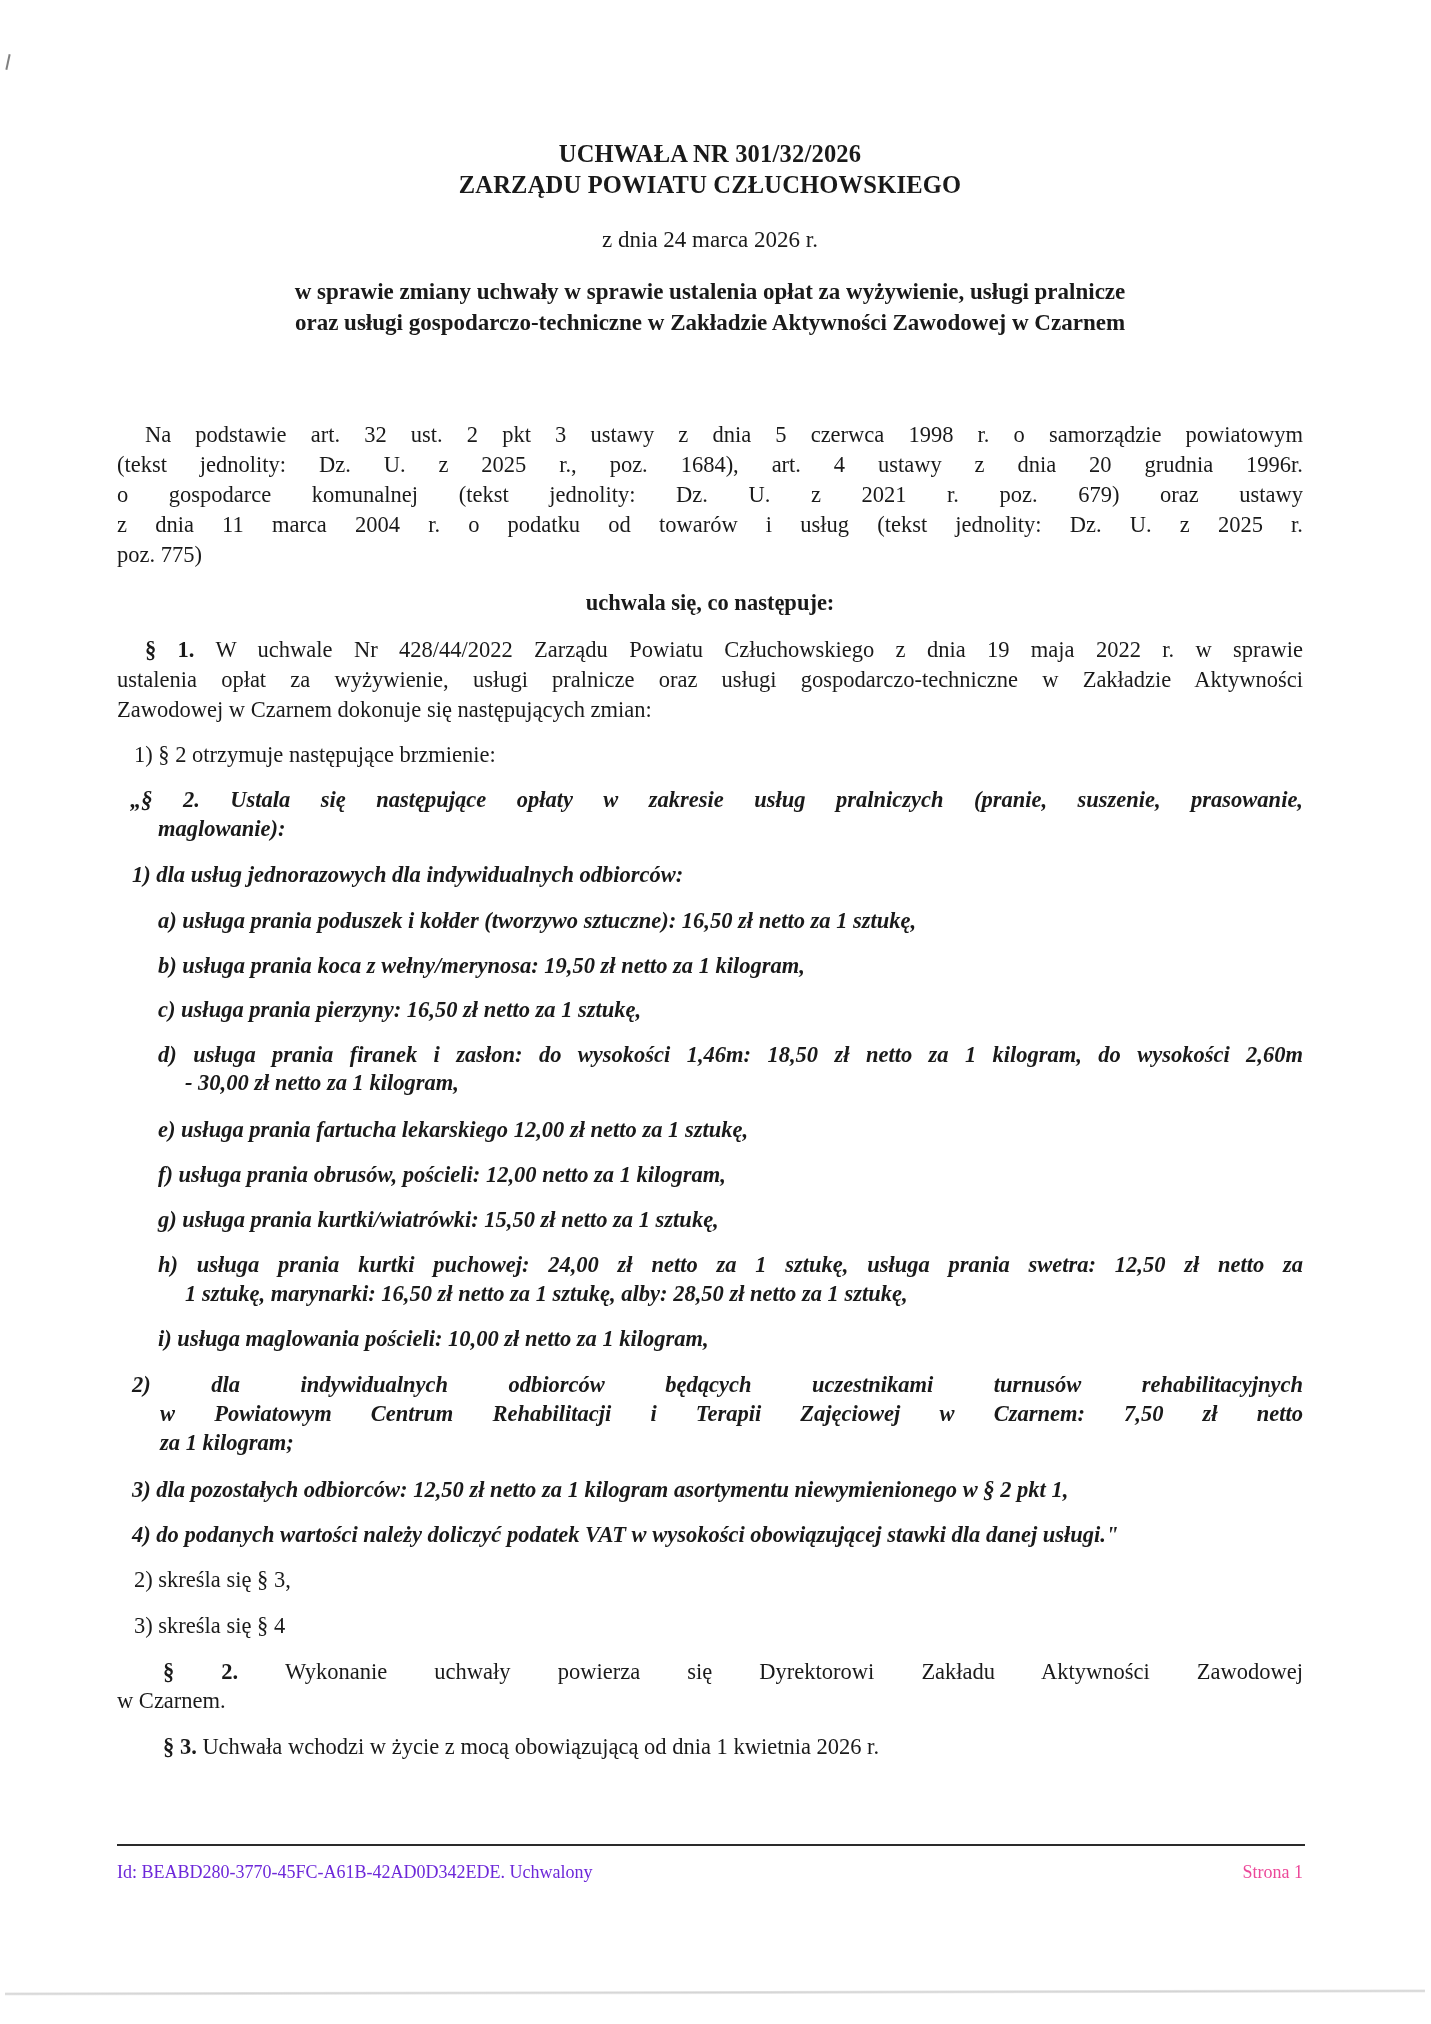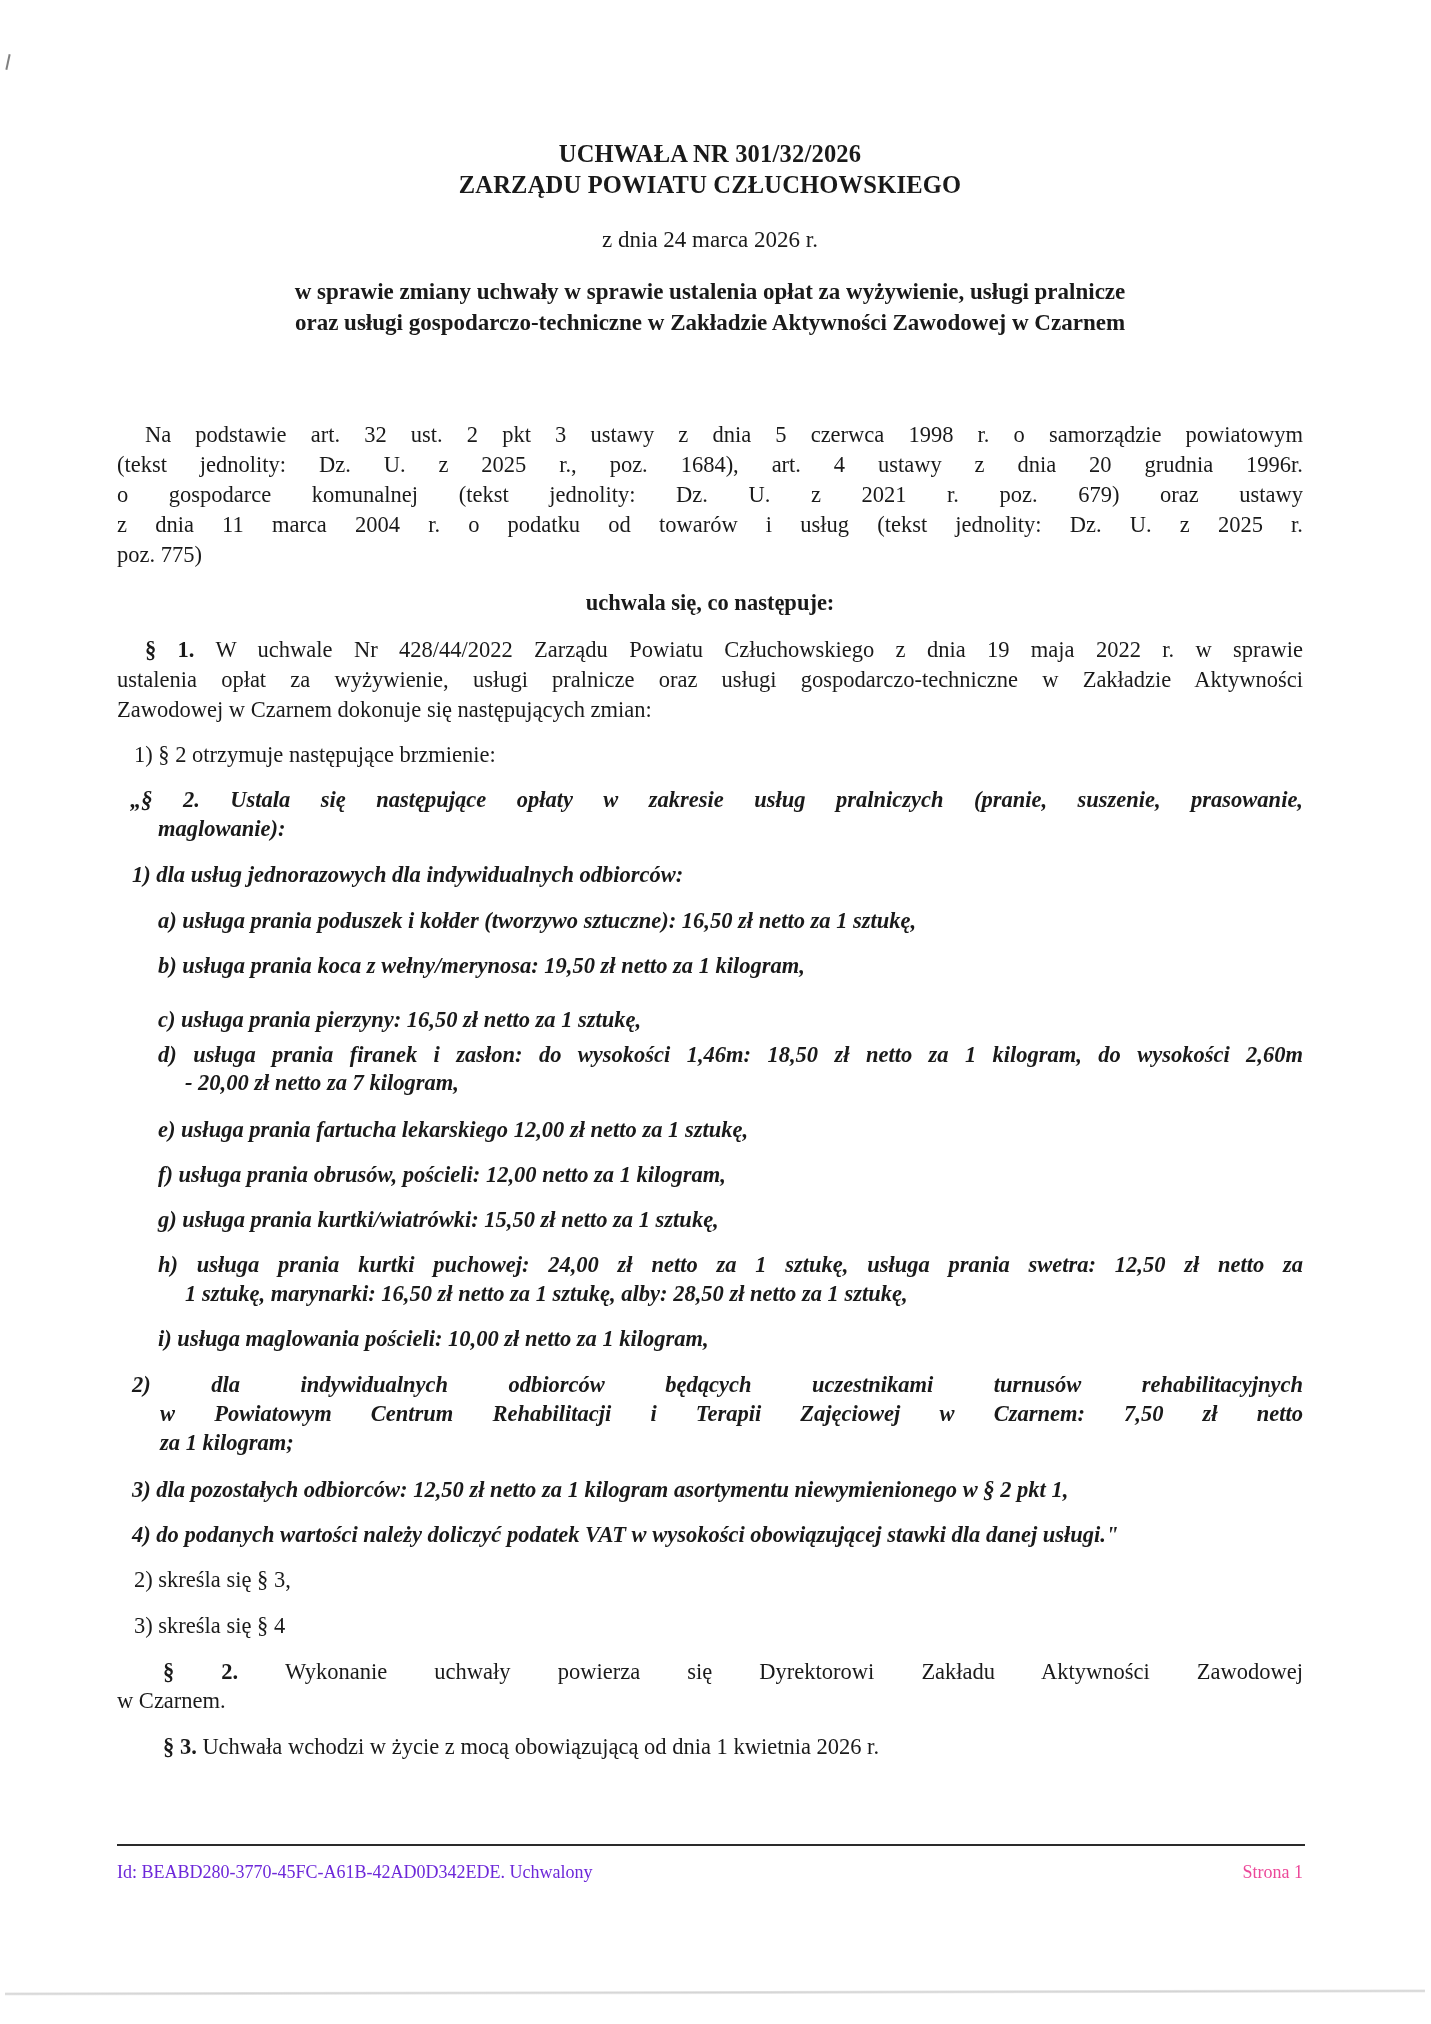--- a/index.html
+++ b/index.html
@@ -122,23 +122,23 @@
 
   <div class="line" style="top:741px; left:134px;">1) § 2 otrzymuje następujące brzmienie:</div>
 
   <div class="just bi" style="top:786px; left:130px; width:1173px;">„§ 2. Ustala się następujące opłaty w zakresie usług pralniczych (pranie, suszenie, prasowanie,</div>
   <div class="line bi" style="top:815px; left:158px;">maglowanie):</div>
 
   <div class="line bi" style="top:861px; left:132px;">1) dla usług jednorazowych dla indywidualnych odbiorców:</div>
 
   <div class="line bi" style="top:907px; left:158px;">a) usługa prania poduszek i kołder (tworzywo sztuczne): 16,50 zł netto za 1 sztukę,</div>
   <div class="line bi" style="top:952px; left:158px;">b) usługa prania koca z wełny/merynosa: 19,50 zł netto za 1 kilogram,</div>
-  <div class="line bi" style="top:996px; left:158px;margin-top:10px;">c) usługa prania pierzyny: 16,50 zł netto za 1 sztukę,</div>
+  <div class="line bi" style="top:996px; left:158px;">c) usługa prania pierzyny: 16,50 zł netto za 1 sztukę,</div>
   <div class="just bi" style="top:1041px; left:158px; width:1145px;">d) usługa prania firanek i zasłon: do wysokości 1,46m: 18,50 zł netto za 1 kilogram, do wysokości 2,60m</div>
-  <div class="line bi" style="top:1069px; left:185px;">- 20,00 zł netto za 7 kilogram,</div>
+  <div class="line bi" style="top:1069px; left:185px;">- 30,00 zł netto za 1 kilogram,</div>
   <div class="line bi" style="top:1116px; left:158px;">e) usługa prania fartucha lekarskiego 12,00 zł netto za 1 sztukę,</div>
   <div class="line bi" style="top:1161px; left:158px;">f) usługa prania obrusów, pościeli: 12,00 netto za 1 kilogram,</div>
   <div class="line bi" style="top:1206px; left:158px;">g) usługa prania kurtki/wiatrówki: 15,50 zł netto za 1 sztukę,</div>
   <div class="just bi" style="top:1251px; left:158px; width:1145px;">h) usługa prania kurtki puchowej: 24,00 zł netto za 1 sztukę,  usługa prania swetra: 12,50 zł netto za</div>
   <div class="line bi" style="top:1280px; left:185px;">1 sztukę, marynarki: 16,50 zł netto za 1 sztukę, alby: 28,50 zł netto za 1 sztukę,</div>
   <div class="line bi" style="top:1325px; left:158px;">i) usługa maglowania pościeli: 10,00 zł netto za 1 kilogram,</div>
 
   <div class="just bi" style="top:1371px; left:132px; width:1171px;">2) dla indywidualnych odbiorców będących uczestnikami turnusów rehabilitacyjnych</div>
   <div class="just bi" style="top:1400px; left:160px; width:1143px;">w Powiatowym Centrum Rehabilitacji i Terapii Zajęciowej w Czarnem: 7,50 zł netto</div>
   <div class="line bi" style="top:1429px; left:160px;">za 1 kilogram;</div>

